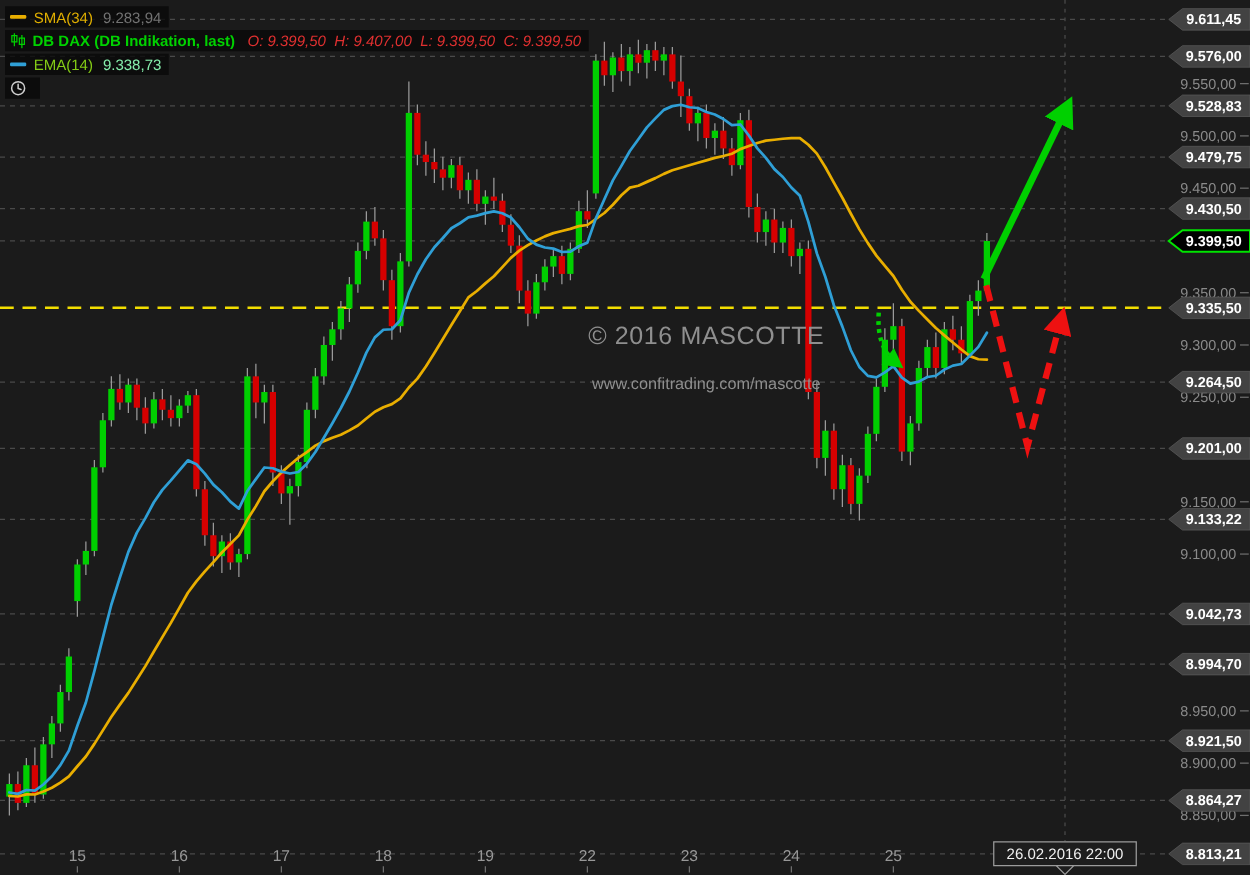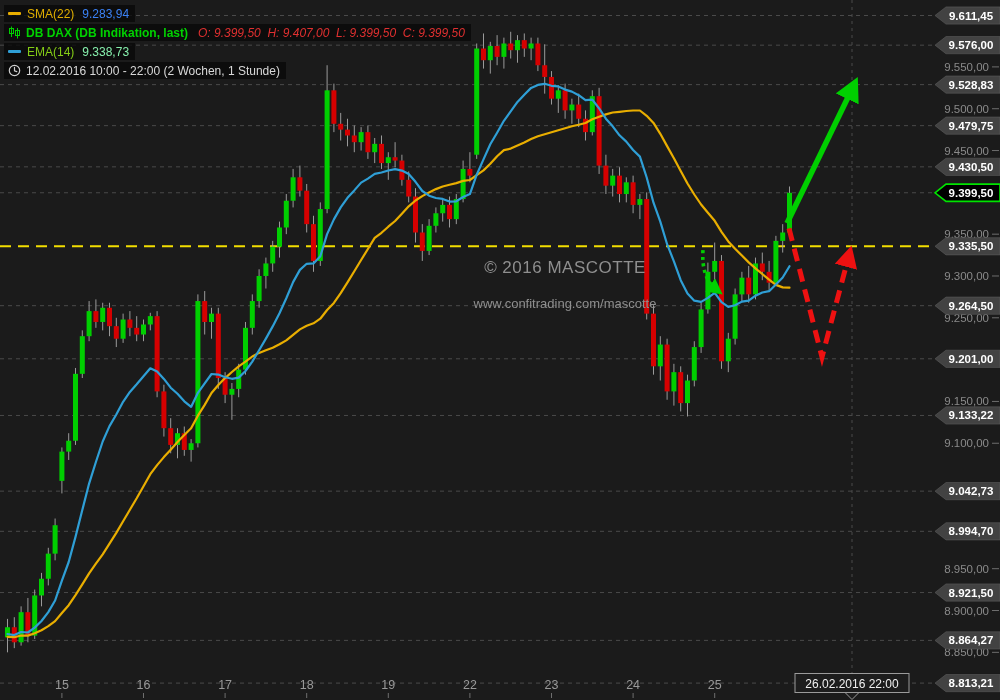--- a/index.html
+++ b/index.html
@@ -14,21 +14,21 @@
   
   #legend{position:absolute;left:4px;top:5px;display:flex;flex-direction:column;align-items:flex-start;gap:2px;z-index:5;}
   .lg-row{display:inline-flex;align-items:center;background:rgba(8,8,8,0.78);padding:1px 6px 1px 4px;height:15px;font-size:12px;white-space:pre;}
   .lg-swatch{display:inline-block;width:13px;height:3px;margin-right:6px;border-radius:1px;}
   .lg-icon{display:inline-flex;margin-right:5px;}
   .lg-val{margin-left:8px;}
   .ohlc{margin-left:10px;}
 
   
   #watermark{position:absolute;left:380px;top:258px;width:370px;text-align:center;color:#8f8f8f;z-index:2;}
-  #watermark .wm1{font-size:17px;letter-spacing:0.5px;}
+  #watermark .wm1{font-size:20px;letter-spacing:0.5px;}
   #watermark .wm2{font-size:13px;margin-top:18px;}
 </style>
 </head>
 <body>
 
 <div id="stage">
   <svg id="plot" width="1000" height="700">
       <defs>
         <marker id="ah-green" markerWidth="4.6" markerHeight="4.6" refX="2.4" refY="2.3" orient="auto" markerUnits="strokeWidth">
           <path d="M0,0 L4.4,2.3 L0,4.6 Z" fill="#00d000"></path>
@@ -601,22 +601,22 @@
         <line x1="714.6999999999999" y1="693" x2="714.6999999999999" y2="698" stroke="#6e6e6e" stroke-width="1"></line>
         <rect x="795" y="673.5" width="114" height="19" fill="#1d1d1d" stroke="#9b9b9b" stroke-width="1"></rect>
         <path d="M845,692.5 L859,692.5 L852,699.5 Z" fill="#1d1d1d" stroke="#9b9b9b" stroke-width="1"></path>
         <text x="852" y="687.5" text-anchor="middle" fill="#f0f0f0" font-size="12">26.02.2016 22:00</text>
       </g>
     </svg>
 
   <div id="legend">
     <div class="lg-row">
       <span class="lg-swatch" id="sw-sma" style="background: rgb(233, 174, 0);"></span>
-      <span id="t-sma-label" style="color: rgb(223, 174, 0);">SMA(22)</span>
-      <span class="lg-val" id="t-sma-value" style="color: #3b82f6;">9.283,94</span>
+      <span id="t-sma-label" style="color: rgb(223, 174, 0);">SMA(34)</span>
+      <span class="lg-val" id="t-sma-value" style="color: #737373;">9.283,94</span>
     </div>
     <div class="lg-row">
       <span class="lg-icon">
         <svg width="13" height="13" viewBox="0 0 13 13">
           <line x1="3.5" y1="0.5" x2="3.5" y2="11" stroke="#00cf00" stroke-width="1"></line>
           <rect x="1.5" y="2.5" width="4" height="5" fill="none" stroke="#00cf00" stroke-width="1"></rect>
           <line x1="9.5" y1="2" x2="9.5" y2="12.5" stroke="#00cf00" stroke-width="1"></line>
           <rect x="7.5" y="4.5" width="4" height="5" fill="none" stroke="#00cf00" stroke-width="1"></rect>
         </svg>
       </span>
@@ -628,21 +628,20 @@
       <span id="t-ema-label" style="color: #84cc16;">EMA(14)</span>
       <span class="lg-val" id="t-ema-value" style="color: #86efac;">9.338,73</span>
     </div>
     <div class="lg-row" id="row-time" style="color: rgb(216, 216, 216);">
       <span class="lg-icon">
         <svg width="13" height="13" viewBox="0 0 13 13">
           <circle cx="6.5" cy="6.5" r="5.2" fill="none" stroke="#cfcfcf" stroke-width="1.2"></circle>
           <path d="M6.5 3.4 L6.5 6.8 L8.8 7.6" fill="none" stroke="#cfcfcf" stroke-width="1.2" stroke-linecap="round"></path>
         </svg>
       </span>
-      <span id="t-timeframe">12.02.2016 10:00 - 22:00 (2 Wochen, 1 Stunde)</span>
     </div>
   </div>
 
   <div id="watermark">
     <div class="wm1">© 2016 MASCOTTE</div>
     <div class="wm2">www.confitrading.com/mascotte</div>
   </div>
 </div>
 
 </body></html>

